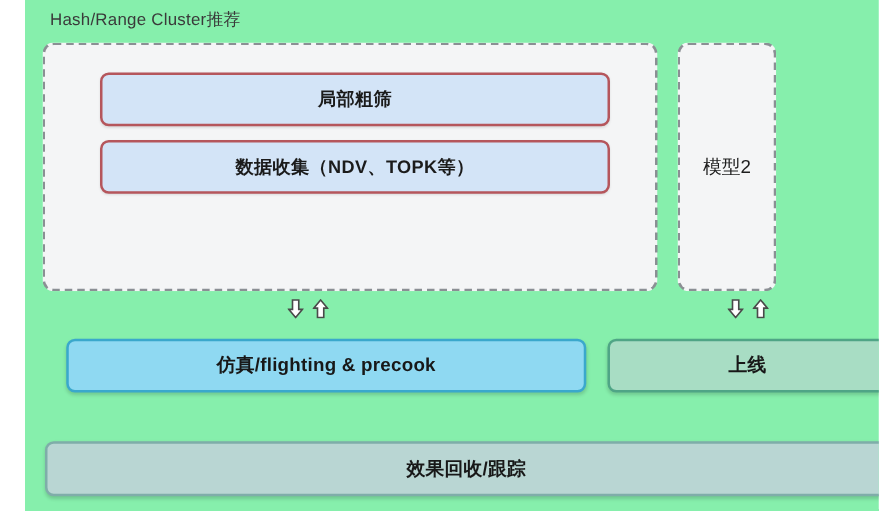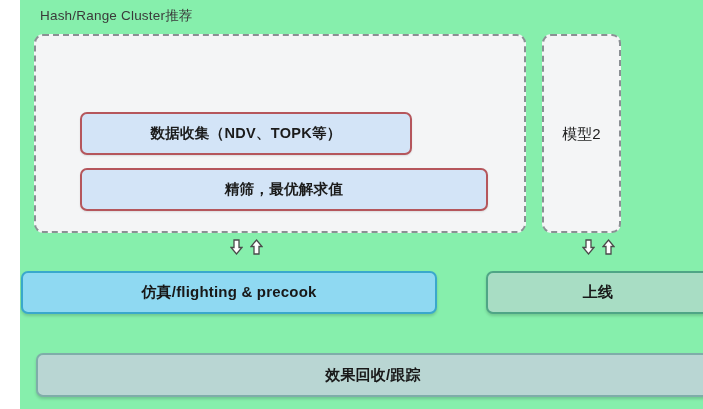--- a/index.html
+++ b/index.html
@@ -110,28 +110,28 @@
 </style>
 </head>
 <body>
 
 <div id="canvas">
 
   <div class="section-title">Hash/Range Cluster推荐</div>
 
   <div class="dashed-box" style="left:14px; top:34px; width:492px; height:199px;">
 
+    <div class="stage-box" style="left:44px; top:22px; width:408px; height:43px;">
+      <span class="label">局部粗筛</span>
+    </div>
 
-    <div class="stage-box" style="left:44px; top:76px; width:332px; height:43px;text-align:right;">
+    <div class="stage-box" style="left:44px; top:76px; width:408px; height:43px;text-align:right;">
       <span class="label">数据收集（NDV、TOPK等）</span>
     </div>
 
-    <div class="stage-box" style="left:44px; top:132px; width:408px; height:43px;">
-      <span class="label">精筛，最优解求值</span>
-    </div>
   </div>
 
   <div class="dashed-box" style="left:522px; top:34px; width:79px; height:199px;">
     <div class="dashed-label">模型2</div>
   </div>
 
 
   <div class="arrow-pair" style="left:196px; top:238px; width:60px; height:18px;">
     <svg width="13" height="16" viewBox="0 0 13 16">
       <path d="M4 1 L9 1 L9 8.5 L12 8.5 L6.5 15 L1 8.5 L4 8.5 Z" fill="#ffffff" stroke="#4a4a4a" stroke-width="1.3"></path>
@@ -143,21 +143,21 @@
 
   <div class="arrow-pair" style="left:548px; top:238px; width:60px; height:18px;">
     <svg width="13" height="16" viewBox="0 0 13 16">
       <path d="M4 1 L9 1 L9 8.5 L12 8.5 L6.5 15 L1 8.5 L4 8.5 Z" fill="#ffffff" stroke="#4a4a4a" stroke-width="1.3"></path>
     </svg>
     <svg width="13" height="16" viewBox="0 0 13 16">
       <path d="M6.5 1 L12 7.5 L9 7.5 L9 15 L4 15 L4 7.5 L1 7.5 Z" fill="#ffffff" stroke="#4a4a4a" stroke-width="1.3"></path>
     </svg>
   </div>
 
-  <div class="flow-box flow-cyan" style="left:1px; top:271px; width:416px; height:43px;">
+  <div class="flow-box flow-cyan" style="left:33px; top:271px; width:416px; height:43px;">
     <span class="label">仿真/flighting &amp; precook</span>
   </div>
 
   <div class="flow-box flow-green" style="left:466px; top:271px; width:224px; height:43px;">
     <span class="label">上线</span>
   </div>
 
   <div class="flow-box flow-sage" style="left:16px; top:353px; width:674px; height:44px;">
     <span class="label">效果回收/跟踪</span>
   </div>

